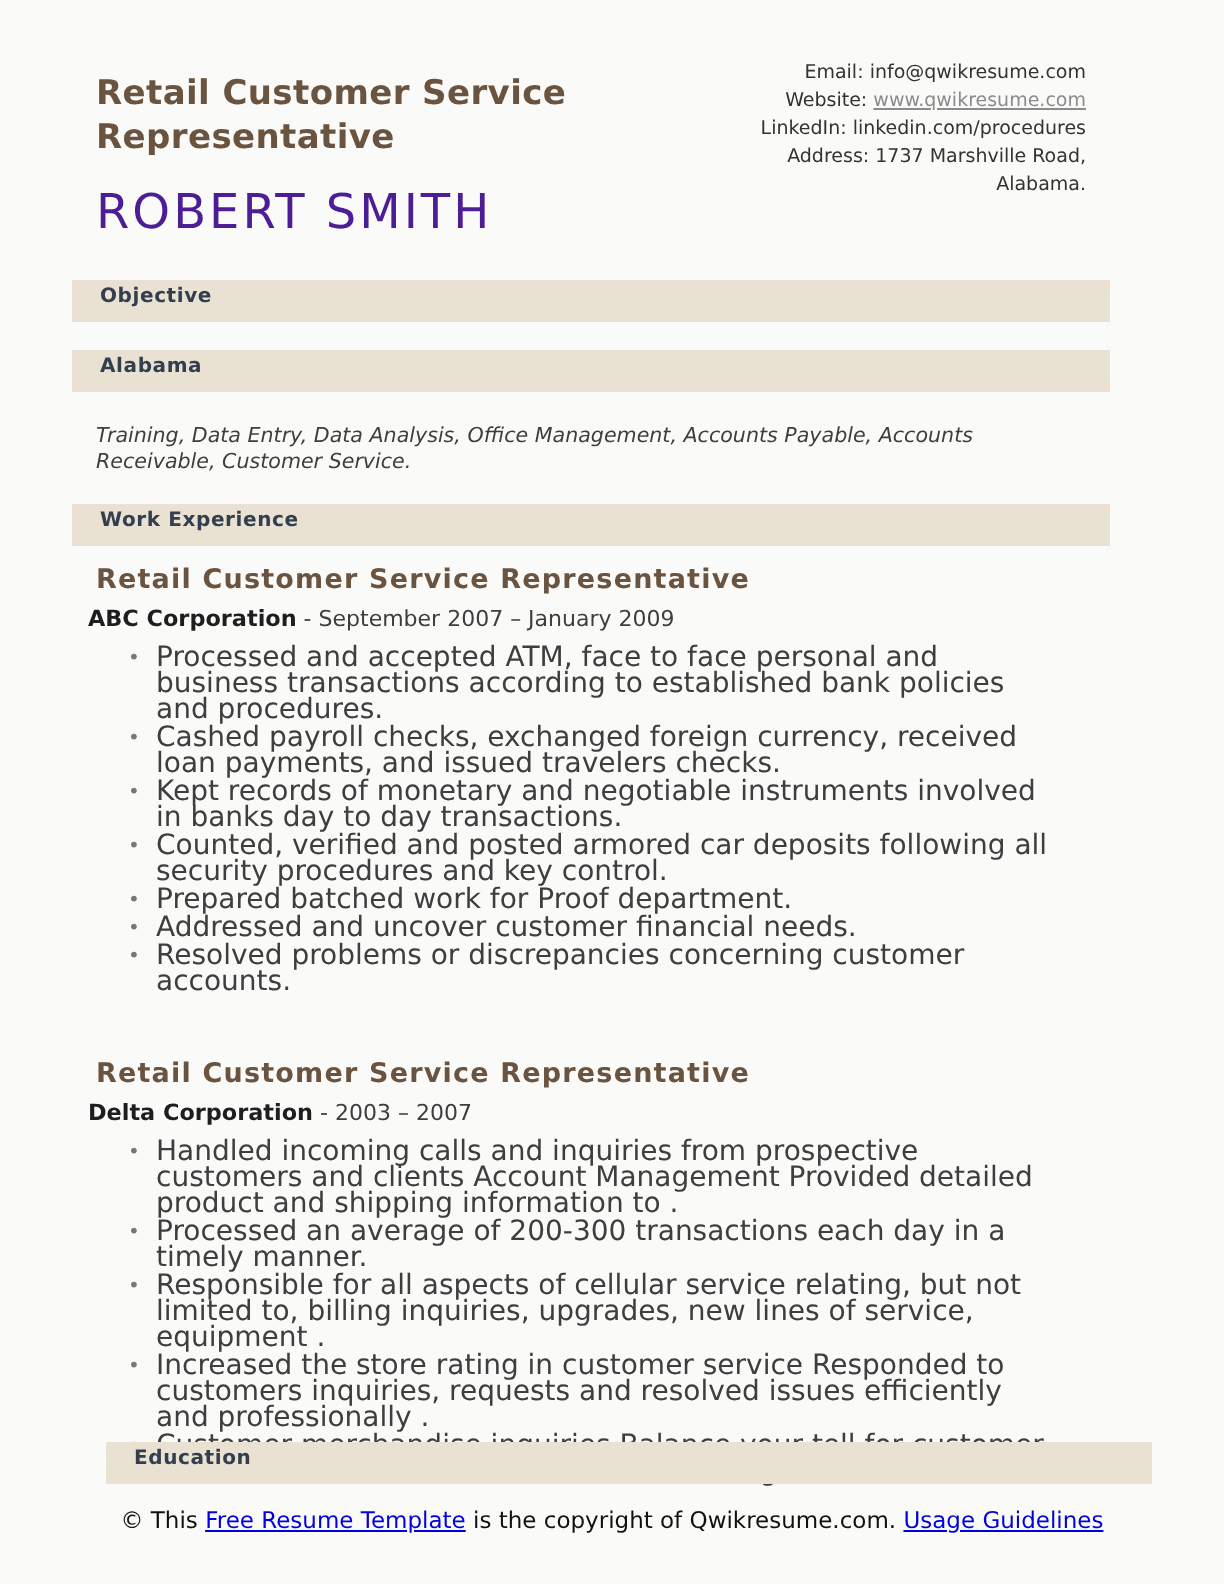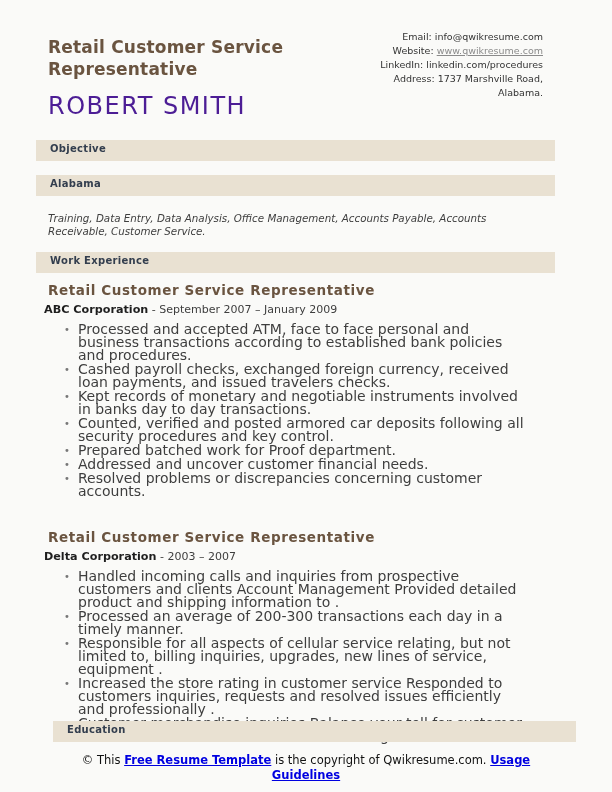--- a/index.html
+++ b/index.html
@@ -70,21 +70,21 @@
   .education-bar { position:absolute; top:721px; left:36px; right:36px;margin-left:17px; }
   .footer {
     position:absolute; top:753px; left:0; width:612px;
     text-align:center;
   }
   .footer-inner {
     max-width:492px; margin:0 auto;
     font-size:11.5px; line-height:15px; color:#111;
   }
   .footer a {
-    color:#0000e0; font-weight:bold; text-decoration:underline; cursor:pointer;text-align:center;
+    color:#0000e0; font-weight:normal; text-decoration:underline; cursor:pointer;text-align:center;
   }
 </style>
 </head>
 <body>
 
 <div class="page">
 
   <div class="header">
     <div class="header-left">
       <div class="top-job-title">Retail Customer Service Representative</div>

